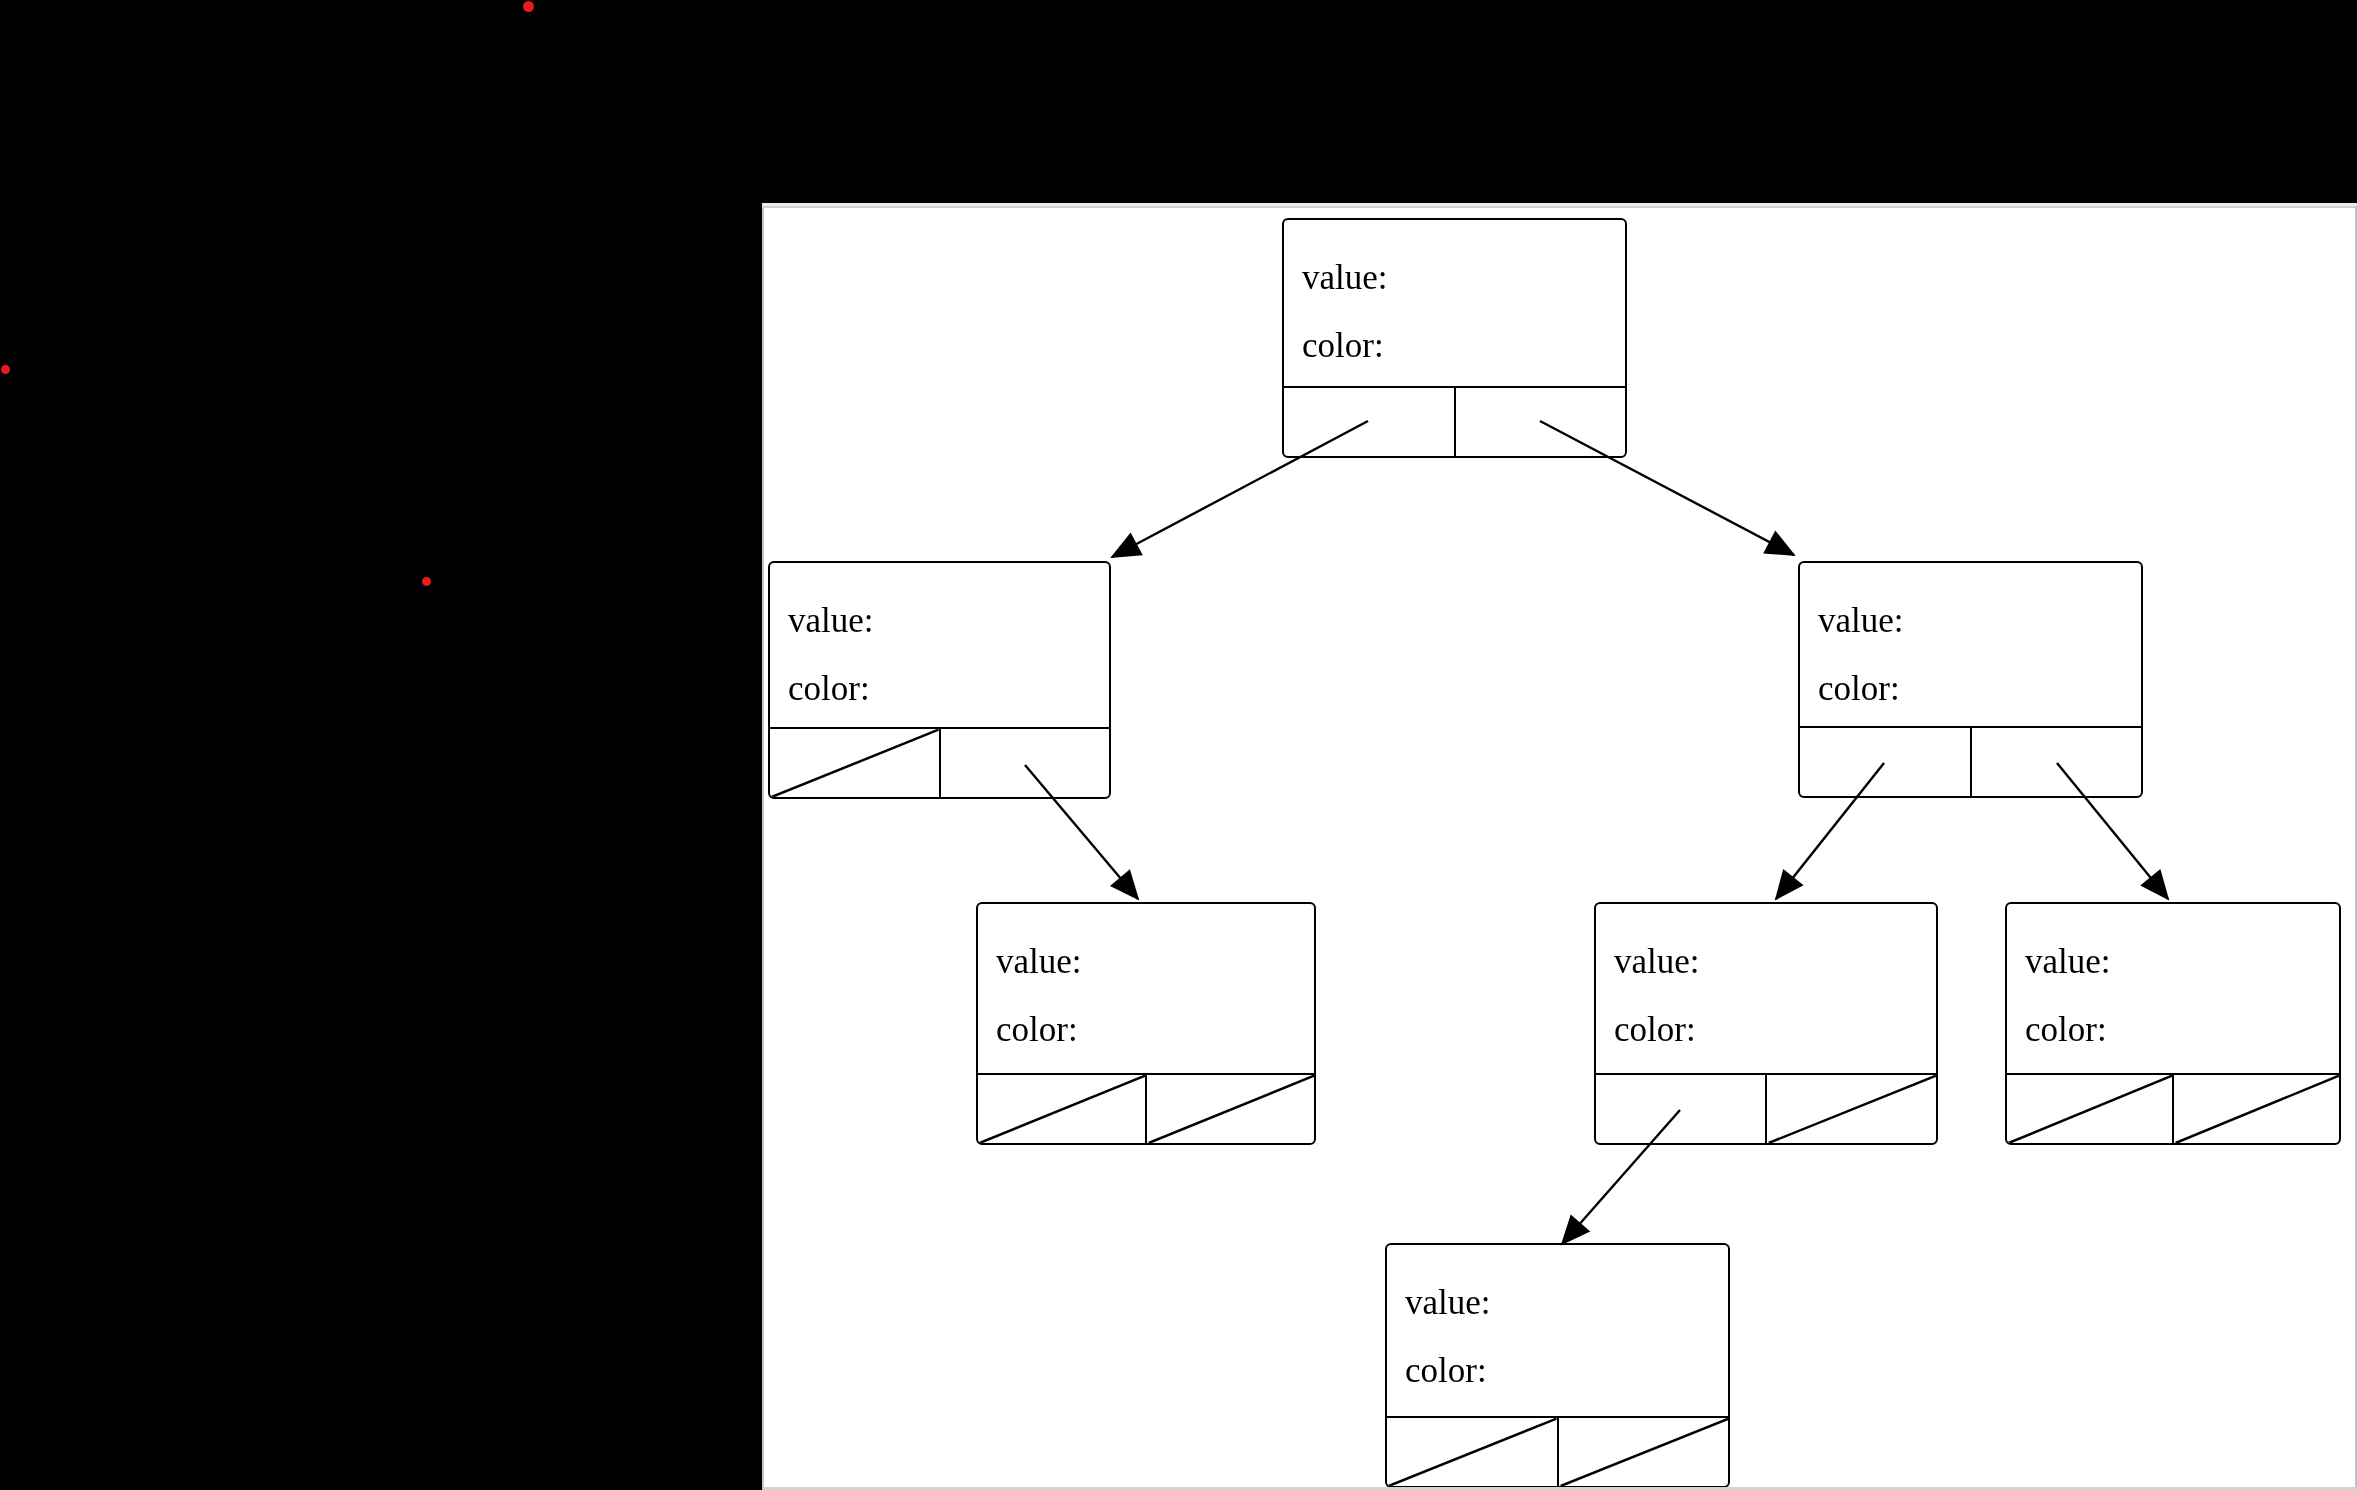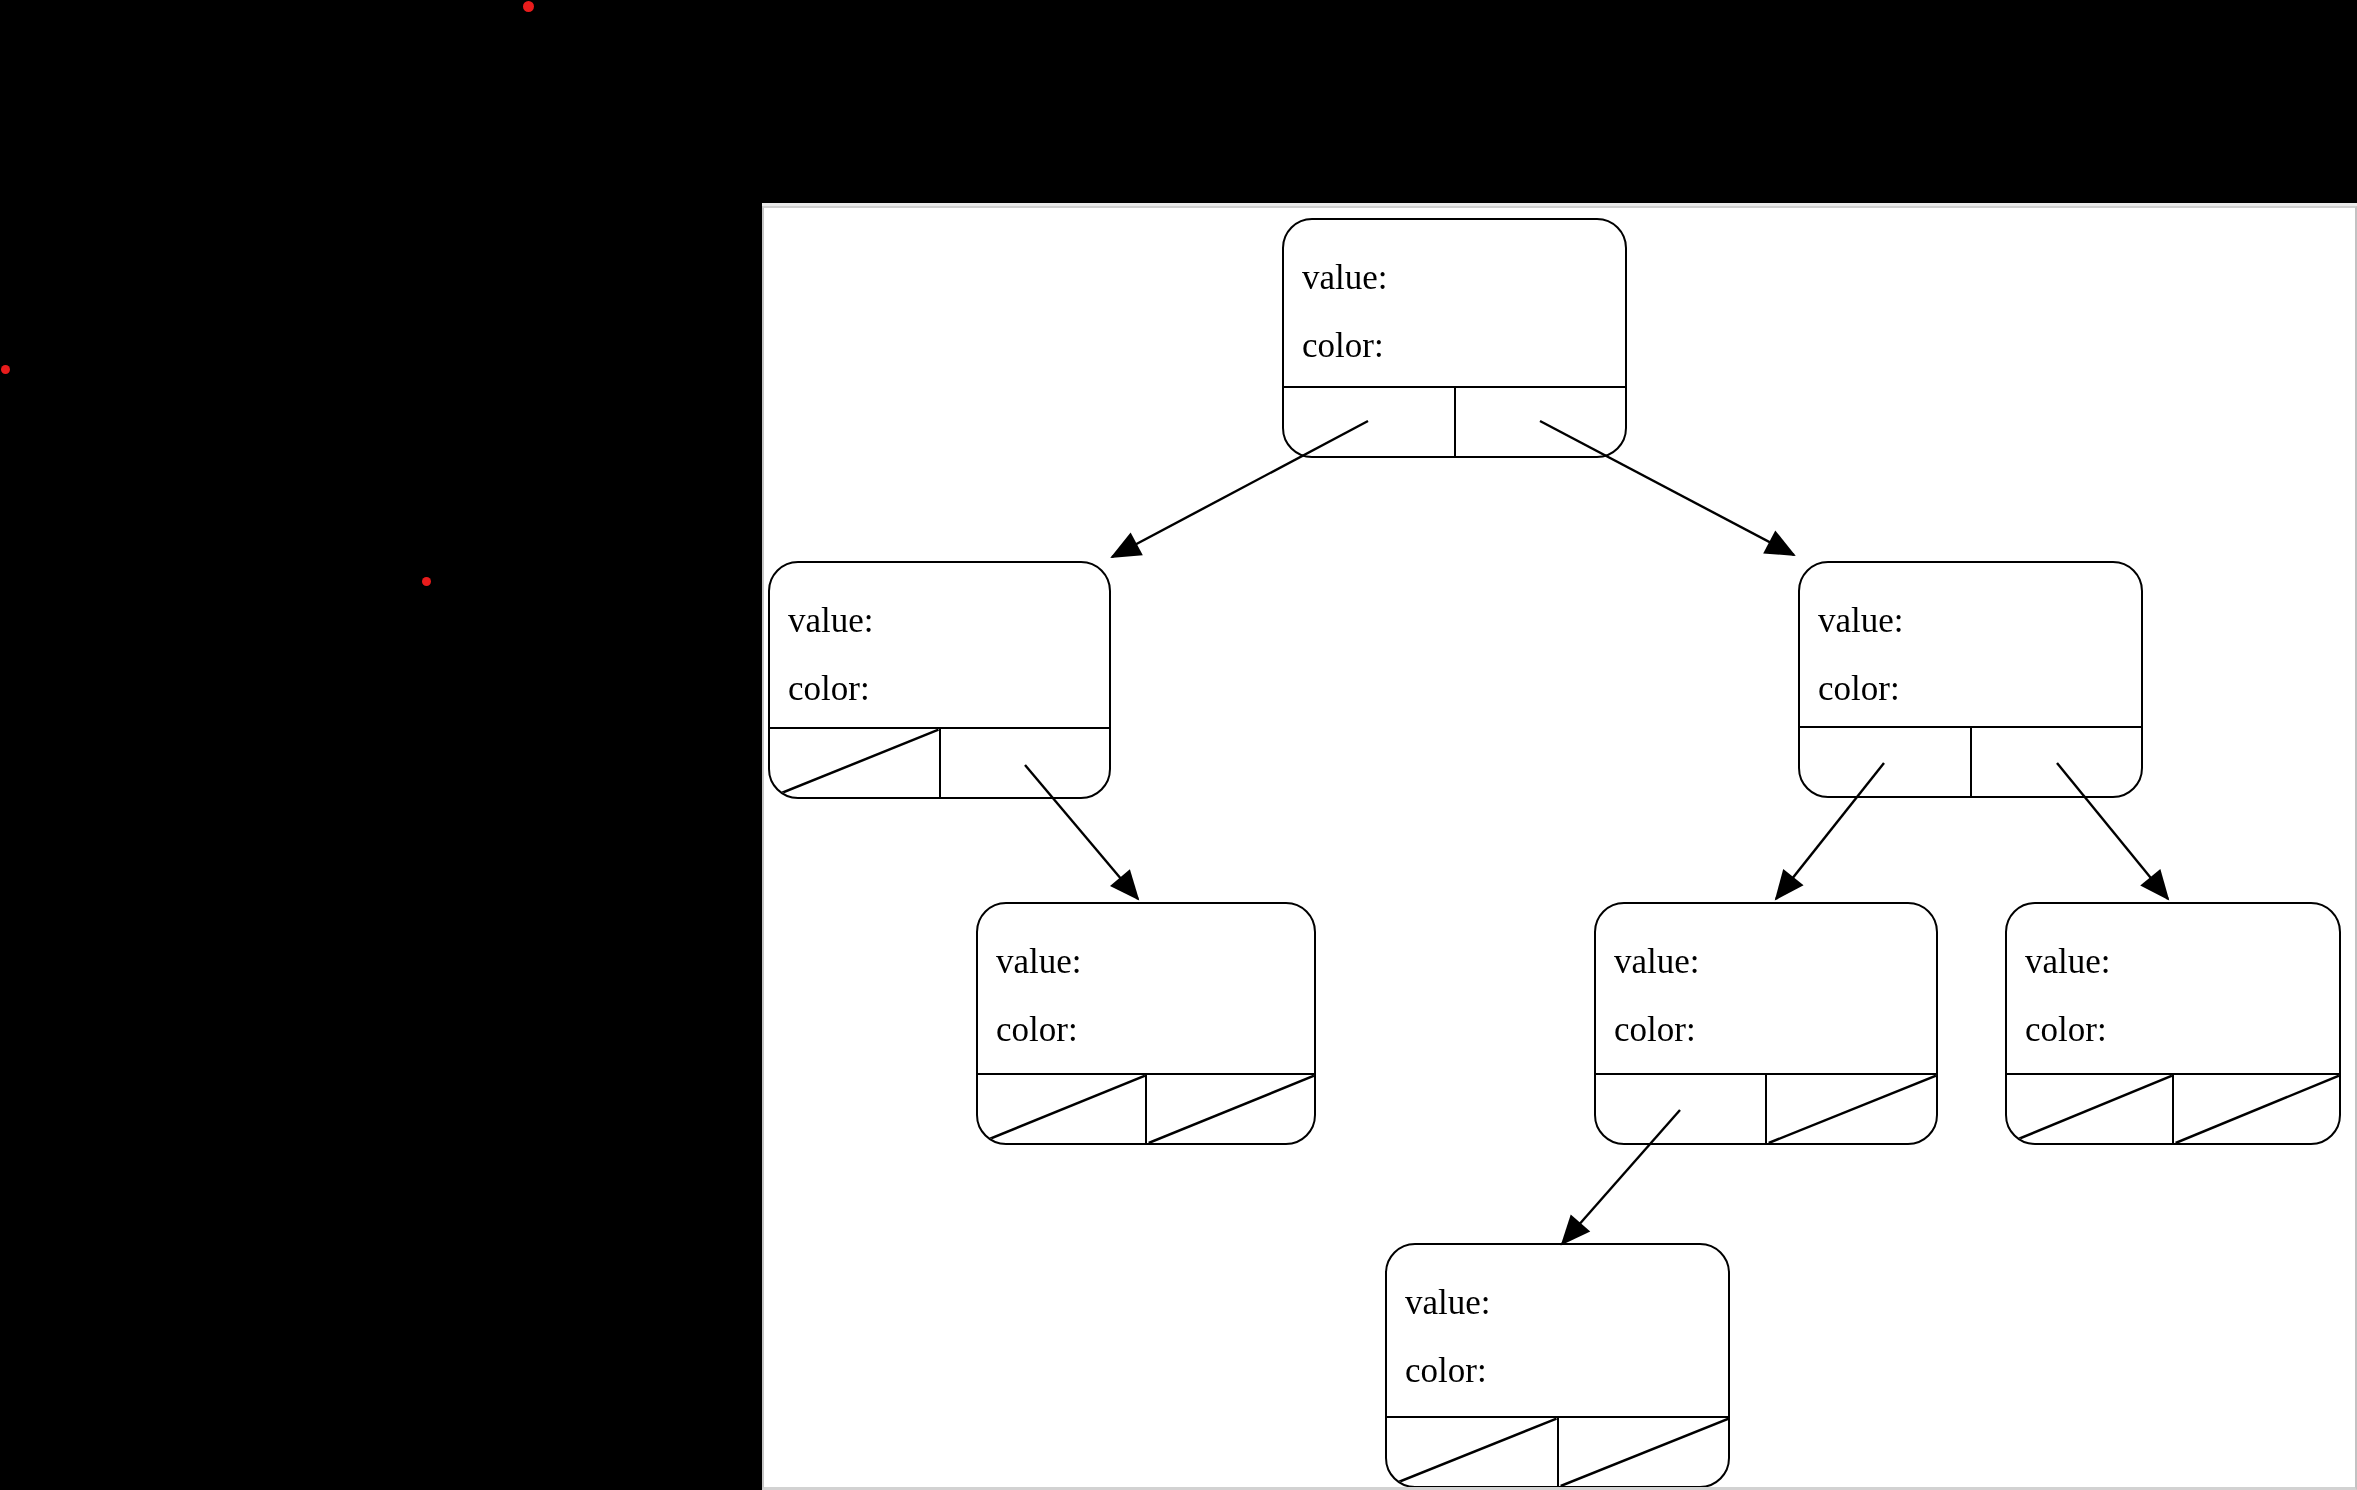--- a/index.html
+++ b/index.html
@@ -14,21 +14,21 @@
   }
   .page-frame{
     position:absolute;inset:0;pointer-events:none;box-sizing:border-box;
     border-top:2px solid #cfcfcf;
     border-left:2px solid #c6c6c6;
     border-right:2px solid #c2c2c2;
     border-bottom:3px solid #d2d2d2;
   }
   .node{
     position:absolute;box-sizing:border-box;background:#ffffff;
-    border:2.5px solid #000000;border-radius:30px;overflow:hidden;
+    border:2.5px solid #000000;border-radius:6px;overflow:hidden;
   }
   .fields{
     position:absolute;top:0;left:0;right:0;
     padding:24px 6px 0 18px;
   }
   .field-line{
     font-size:35px;line-height:68px;color:#000000;white-space:nowrap;
   }
   .ptr-row{
     position:absolute;left:0;right:0;bottom:0;height:68px;

